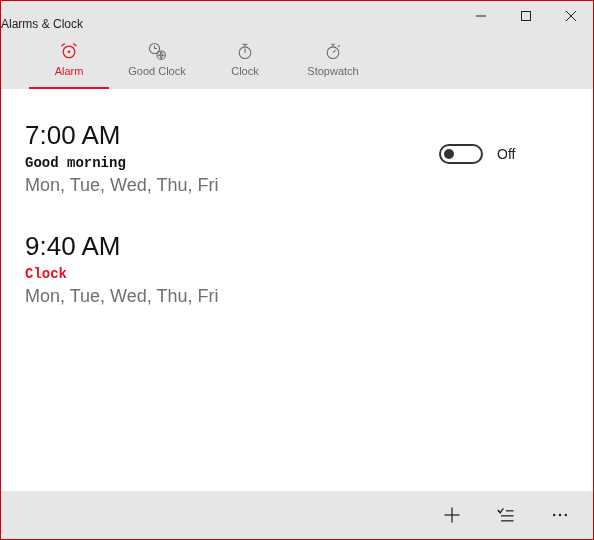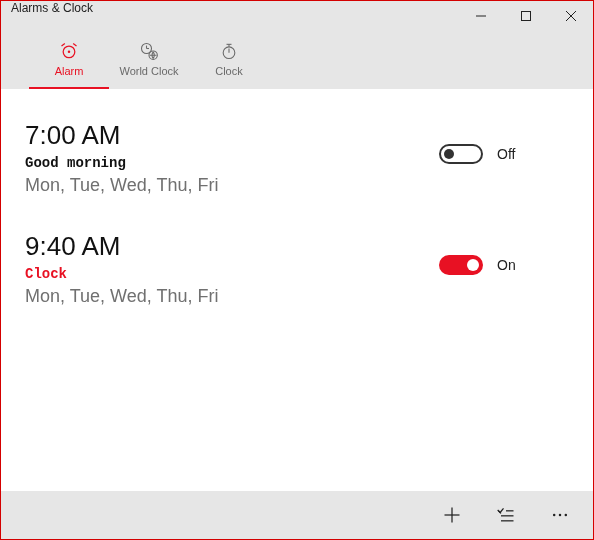--- a/index.html
+++ b/index.html
@@ -1,21 +1,21 @@
 <!DOCTYPE html>
 <html><head>
 <meta charset="utf-8">
 <style>
   * { box-sizing: border-box; margin: 0; padding: 0; font-family: "Segoe UI", Arial, sans-serif; }
   body { width: 594px; height: 540px; border: 1px solid #d40000; background: #e6e6e6; display: flex; flex-direction: column; overflow: hidden; }
-  .titlebar { height: 30px; display: flex; align-items: flex-start; padding-left: 10px; font-size: 12px; color: #222; }
+  .titlebar { height: 30px; display: flex; align-items: flex-end; font-size: 12px; color: #222; }
   .titlebar-spacer { flex: 1; }
   .win-btn { width: 45px; height: 30px; display: flex; align-items: center; justify-content: center; cursor: default; }
   .win-btn svg { display: block; }
-  .tabbar { height: 58px; display: flex; align-items: flex-end; padding-left: 28px; gap: 0; }
+  .tabbar { height: 58px; display: flex; align-items: flex-end; padding-left: 28px; gap: 8px; }
   .tab { width: 80px; height: 58px; display: flex; flex-direction: column; align-items: center; justify-content: center; gap: 4px; color: #6a6a6a; font-size: 11px; border-bottom: 2px solid transparent; cursor: default; }
   .tab.active { color: #e81123; border-bottom-color: #e81123; }
   .tab svg { display: block; }
   .content { flex: 1; background: #fff; padding: 22px 24px; overflow: auto; }
   .alarm-item { display: flex; align-items: center; margin-bottom: 26px; cursor: default; }
   .alarm-left { flex: 1; margin-top: 9px; }
   .alarm-time { font-size: 26px; font-weight: 300; color: #111; }
   .alarm-name { font-size: 14px; font-weight: 600; margin-top: 4px; color: #111; font-family: Liberation Mono, monospace; }
   .alarm-name.accent { color: #e81123; }
   .alarm-days { font-size: 18px; color: #707070; margin-top: 4px; }
@@ -64,30 +64,40 @@
     <span>Alarm</span>
   </div>
   <div class="tab">
     <svg width="20" height="20" viewBox="0 0 24 24" fill="none" stroke="#6a6a6a" stroke-width="1.3">
         <circle cx="9" cy="9" r="6"></circle>
         <line x1="9" y1="9" x2="9" y2="5.5"></line>
         <line x1="9" y1="9" x2="12" y2="9"></line>
         <circle cx="17" cy="17" r="5"></circle>
         <path d="M13 17 h8 M17 13 a7 7 0 0 1 0 8 M17 13 a7 7 0 0 0 0 8"></path>
       </svg>
-    <span>World Clock</span>
+    <span>Good Clock</span>
   </div>
   <div class="tab">
     <svg width="20" height="20" viewBox="0 0 24 24" fill="none" stroke="#6a6a6a" stroke-width="1.3">
         <circle cx="12" cy="14" r="7"></circle>
         <line x1="12" y1="14" x2="12" y2="9"></line>
         <line x1="9" y1="4" x2="15" y2="4"></line>
         <line x1="12" y1="4" x2="12" y2="7"></line>
       </svg>
     <span>Clock</span>
+  </div>
+  <div class="tab">
+    <svg width="20" height="20" viewBox="0 0 24 24" fill="none" stroke="#6a6a6a" stroke-width="1.3">
+        <circle cx="12" cy="14" r="7"></circle>
+        <line x1="12" y1="14" x2="15" y2="11"></line>
+        <line x1="10" y1="4" x2="14" y2="4"></line>
+        <line x1="12" y1="4" x2="12" y2="7"></line>
+        <line x1="18" y1="7" x2="20" y2="5"></line>
+      </svg>
+    <span>Stopwatch</span>
   </div>
 </div>
 
 <div class="content">
 
   <div class="alarm-item">
     <div class="alarm-left">
       <div class="alarm-time">7:00 AM</div>
       <div class="alarm-name">Good morning</div>
       <div class="alarm-days">Mon, Tue, Wed, Thu, Fri</div>
@@ -98,26 +108,20 @@
         </div>
       <span class="toggle-label">Off</span>
     </div>
   </div>
 
   <div class="alarm-item">
     <div class="alarm-left">
       <div class="alarm-time">9:40 AM</div>
       <div class="alarm-name accent">Clock</div>
       <div class="alarm-days">Mon, Tue, Wed, Thu, Fri</div>
-    </div>
-    <div class="alarm-right">
-      <div class="toggle on">
-          <div class="knob"></div>
-        </div>
-      <span class="toggle-label">On</span>
     </div>
   </div>
 
 </div>
 
 <div class="bottombar">
   <div class="bottom-btn">
     <svg width="20" height="20" viewBox="0 0 24 24" stroke="#222" stroke-width="1.5">
         <line x1="12" y1="3" x2="12" y2="21"></line>
         <line x1="3" y1="12" x2="21" y2="12"></line>

